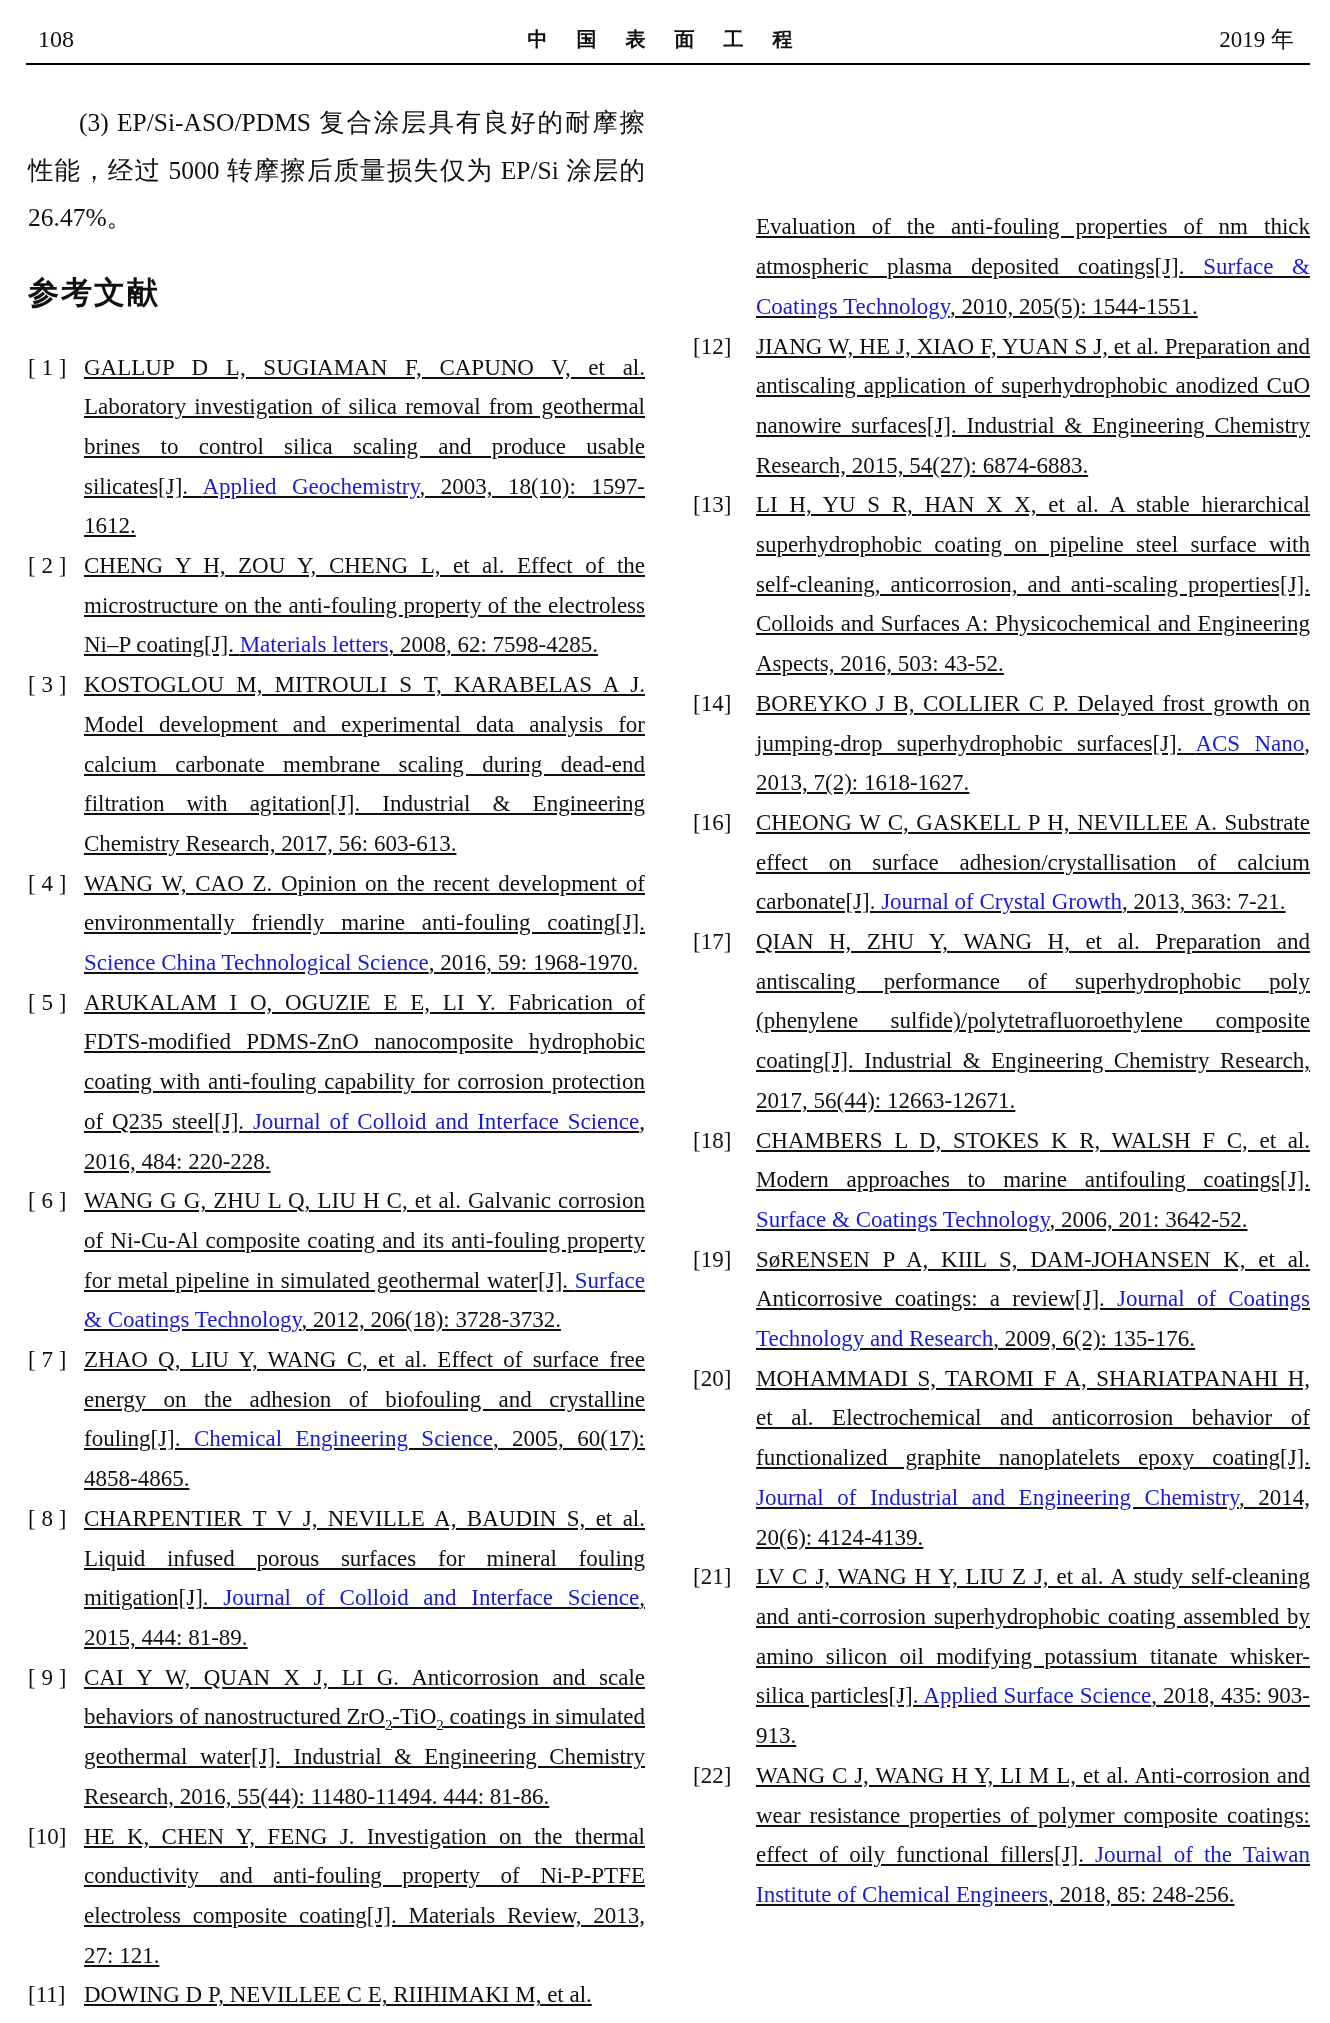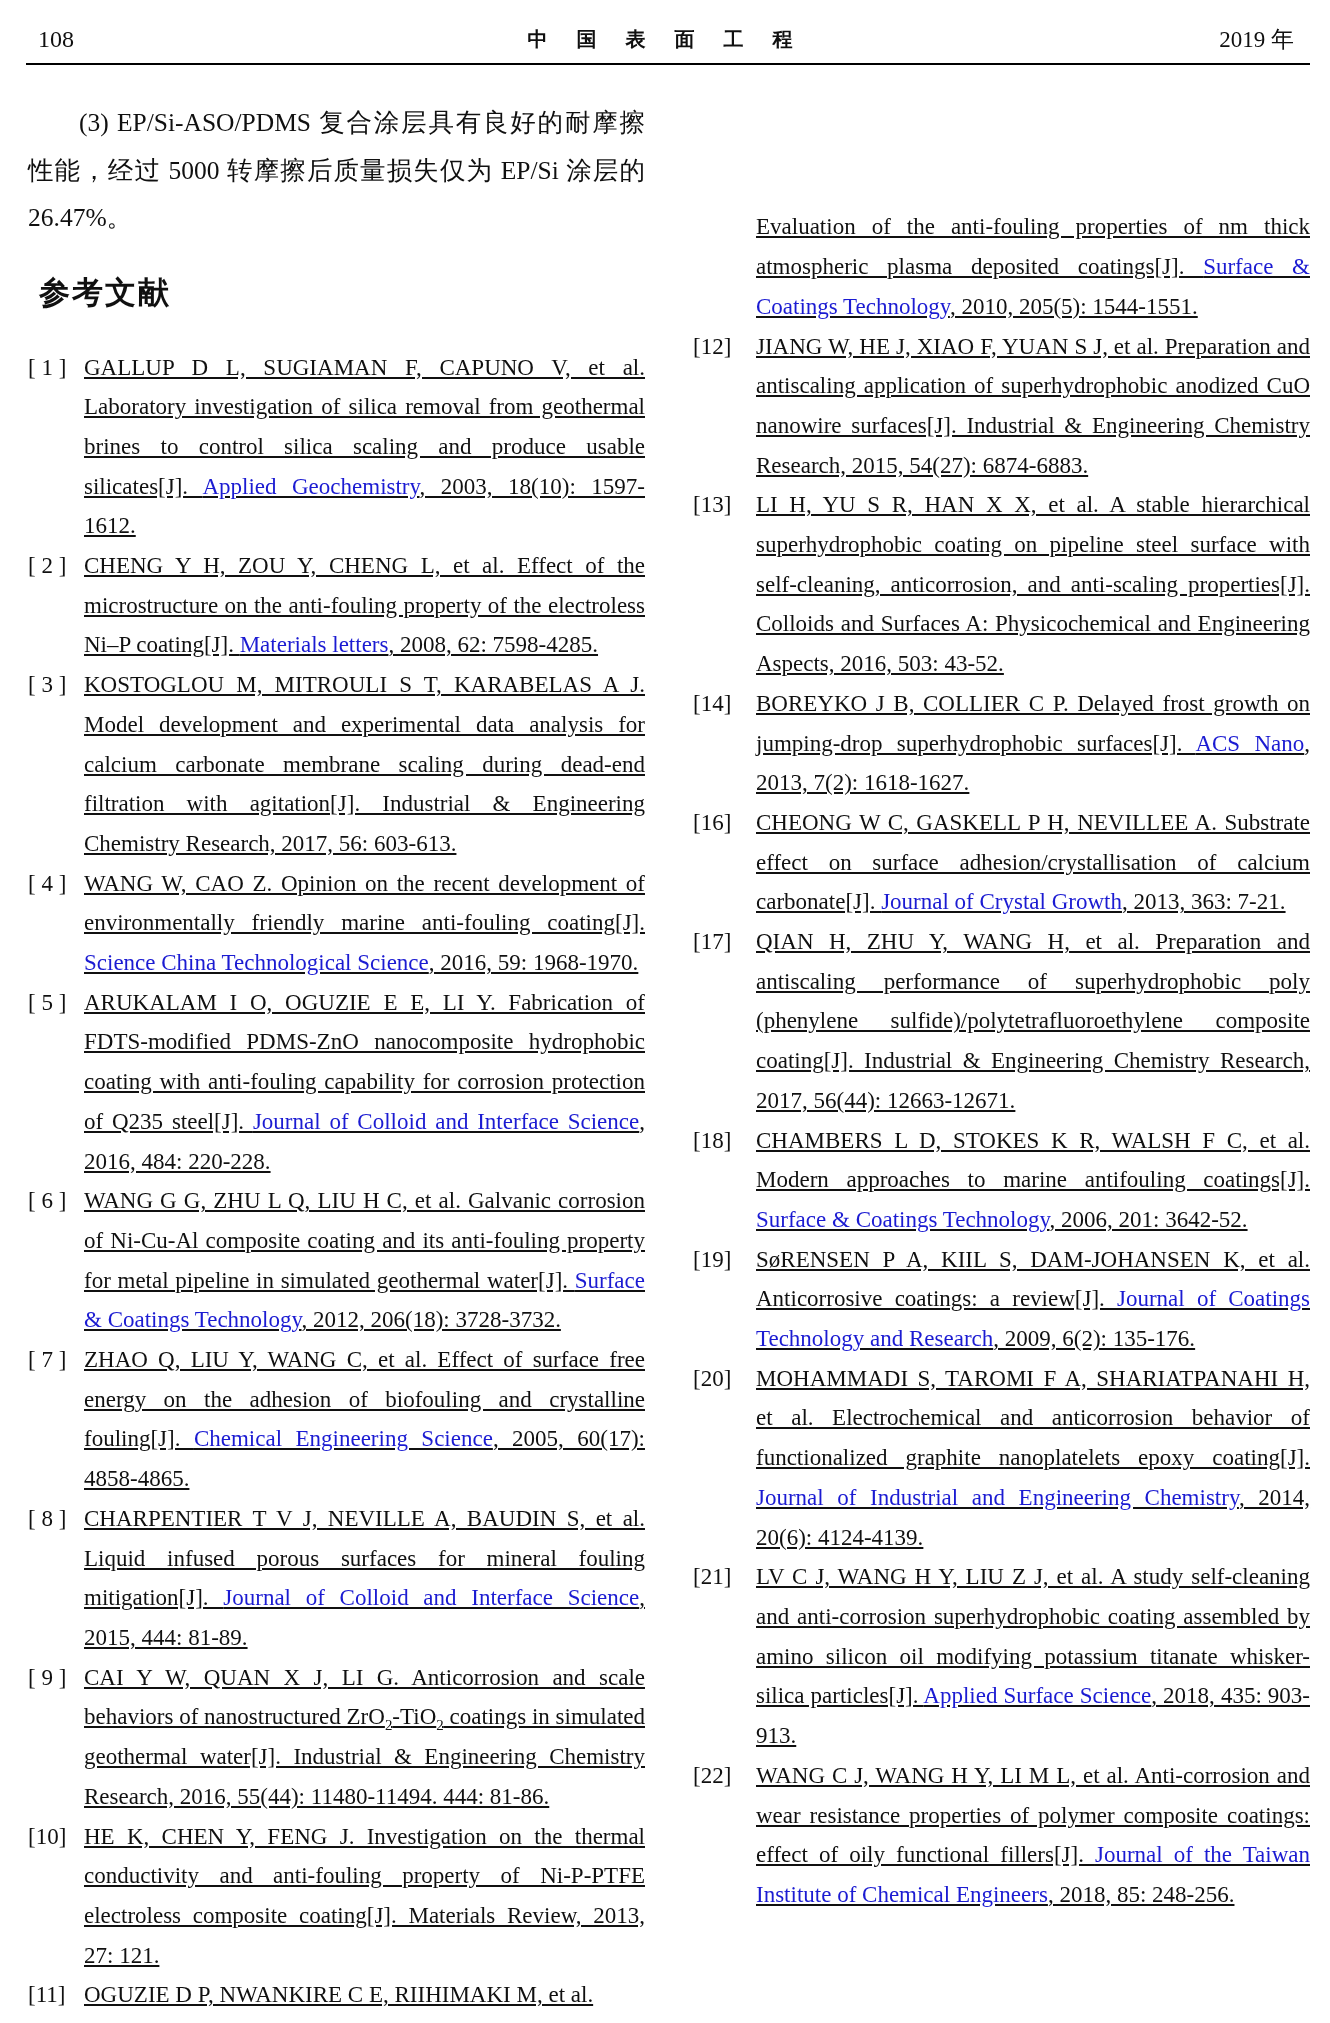--- a/index.html
+++ b/index.html
@@ -44,21 +44,21 @@
     font-size: 25.5px;
     line-height: 47.5px;
     text-align: justify;
     text-indent: 2em;
     margin: 6px 0 0 0;
   }
   .refs-heading {
     font-family: Liberation Serif, serif;
     font-size: 31px;
     font-weight: bold;
-    margin: 30px 0 34px 11px;
+    margin: 30px 0 34px 0;
     letter-spacing: 2px;
   }
   .ref {
     position: relative;
     padding-left: 56px;
     font-size: 23px;
     line-height: 39.7px;
     text-align: justify;
     text-decoration: underline;
   }
@@ -91,21 +91,21 @@
         <div class="ref"><span class="num">[ 1 ]</span><span>GALLUP D L, SUGIAMAN F, CAPUNO V, et al. Laboratory investigation of silica removal from geothermal brines to control silica scaling and produce usable silicates[J]. </span><a class="jlink">Applied Geochemistry</a><span>, 2003, 18(10): 1597-1612.</span></div>
         <div class="ref"><span class="num">[ 2 ]</span><span>CHENG Y H, ZOU Y, CHENG L, et al. Effect of the microstructure on the anti-fouling property of the electroless Ni–P coating[J]. </span><a class="jlink">Materials letters</a><span>, 2008, 62: 7598-4285.</span></div>
         <div class="ref"><span class="num">[ 3 ]</span><span>KOSTOGLOU M, MITROULI S T, KARABELAS A J. Model development and experimental data analysis for calcium carbonate membrane scaling during dead-end filtration with agitation[J]. Industrial &amp; Engineering Chemistry Research, 2017, 56: 603-613.</span></div>
         <div class="ref"><span class="num">[ 4 ]</span><span>WANG W, CAO Z. Opinion on the recent development of environmentally friendly marine anti-fouling coating[J]. </span><a class="jlink">Science China Technological Science</a><span>, 2016, 59: 1968-1970.</span></div>
         <div class="ref"><span class="num">[ 5 ]</span><span>ARUKALAM I O, OGUZIE E E, LI Y. Fabrication of FDTS-modified PDMS-ZnO nanocomposite hydrophobic coating with anti-fouling capability for corrosion protection of Q235 steel[J]. </span><a class="jlink">Journal of Colloid and Interface Science</a><span>, 2016, 484: 220-228.</span></div>
         <div class="ref"><span class="num">[ 6 ]</span><span>WANG G G, ZHU L Q, LIU H C, et al. Galvanic corrosion of Ni-Cu-Al composite coating and its anti-fouling property for metal pipeline in simulated geothermal water[J]. </span><a class="jlink">Surface &amp; Coatings Technology</a><span>, 2012, 206(18): 3728-3732.</span></div>
         <div class="ref"><span class="num">[ 7 ]</span><span>ZHAO Q, LIU Y, WANG C, et al. Effect of surface free energy on the adhesion of biofouling and crystalline fouling[J]. </span><a class="jlink">Chemical Engineering Science</a><span>, 2005, 60(17): 4858-4865.</span></div>
         <div class="ref"><span class="num">[ 8 ]</span><span>CHARPENTIER T V J, NEVILLE A, BAUDIN S, et al. Liquid infused porous surfaces for mineral fouling mitigation[J]. </span><a class="jlink">Journal of Colloid and Interface Science</a><span>, 2015, 444: 81-89.</span></div>
         <div class="ref"><span class="num">[ 9 ]</span><span>CAI Y W, QUAN X J, LI G. Anticorrosion and scale behaviors of nanostructured ZrO</span><sub>2</sub><span>-TiO</span><sub>2</sub><span> coatings in simulated geothermal water[J]. Industrial &amp; Engineering Chemistry Research, 2016, 55(44): 11480-11494. 444: 81-86.</span></div>
         <div class="ref"><span class="num">[10]</span><span>HE K, CHEN Y, FENG J. Investigation on the thermal conductivity and anti-fouling property of Ni-P-PTFE electroless composite coating[J]. Materials Review, 2013, 27: 121.</span></div>
-        <div class="ref"><span class="num">[11]</span><span>OGUZIE D P, NWANKIRE C E, RIIHIMAKI M, et al.</span></div>
+        <div class="ref"><span class="num">[11]</span><span>DOWING D P, NEVILLEE C E, RIIHIMAKI M, et al.</span></div>
       </div>
   </div>
   <div class="col col-right">
     <div class="refs" id="refs-right">
         <div class="ref"><span class="num"></span><span>Evaluation of the anti-fouling properties of nm thick atmospheric plasma deposited coatings[J]. </span><a class="jlink">Surface &amp; Coatings Technology</a><span>, 2010, 205(5): 1544-1551.</span></div>
         <div class="ref"><span class="num">[12]</span><span>JIANG W, HE J, XIAO F, YUAN S J, et al. Preparation and antiscaling application of superhydrophobic anodized CuO nanowire surfaces[J]. Industrial &amp; Engineering Chemistry Research, 2015, 54(27): 6874-6883.</span></div>
         <div class="ref"><span class="num">[13]</span><span>LI H, YU S R, HAN X X, et al. A stable hierarchical superhydrophobic coating on pipeline steel surface with self-cleaning, anticorrosion, and anti-scaling properties[J]. Colloids and Surfaces A: Physicochemical and Engineering Aspects, 2016, 503: 43-52.</span></div>
         <div class="ref"><span class="num">[14]</span><span>BOREYKO J B, COLLIER C P. Delayed frost growth on jumping-drop superhydrophobic surfaces[J]. </span><a class="jlink">ACS Nano</a><span>, 2013, 7(2): 1618-1627.</span></div>
         <div class="ref"><span class="num">[16]</span><span>CHEONG W C, GASKELL P H, NEVILLEE A. Substrate effect on surface adhesion/crystallisation of calcium carbonate[J]. </span><a class="jlink">Journal of Crystal Growth</a><span>, 2013, 363: 7-21.</span></div>
         <div class="ref"><span class="num">[17]</span><span>QIAN H, ZHU Y, WANG H, et al. Preparation and antiscaling performance of superhydrophobic poly (phenylene sulfide)/polytetrafluoroethylene composite coating[J]. Industrial &amp; Engineering Chemistry Research, 2017, 56(44): 12663-12671.</span></div>

